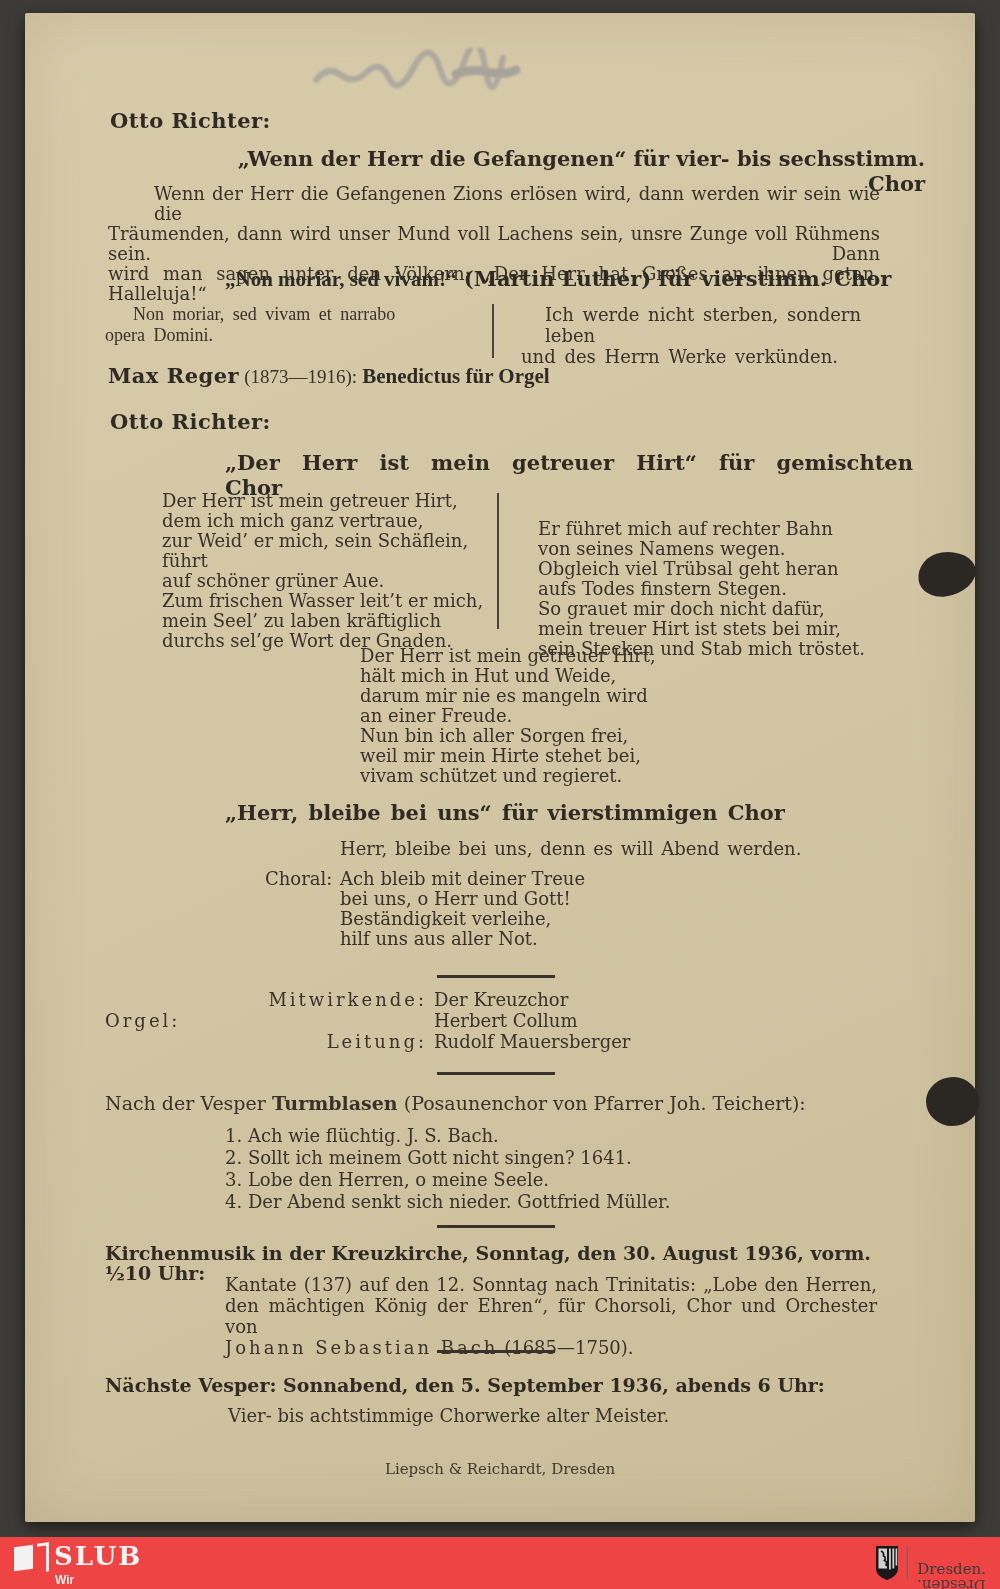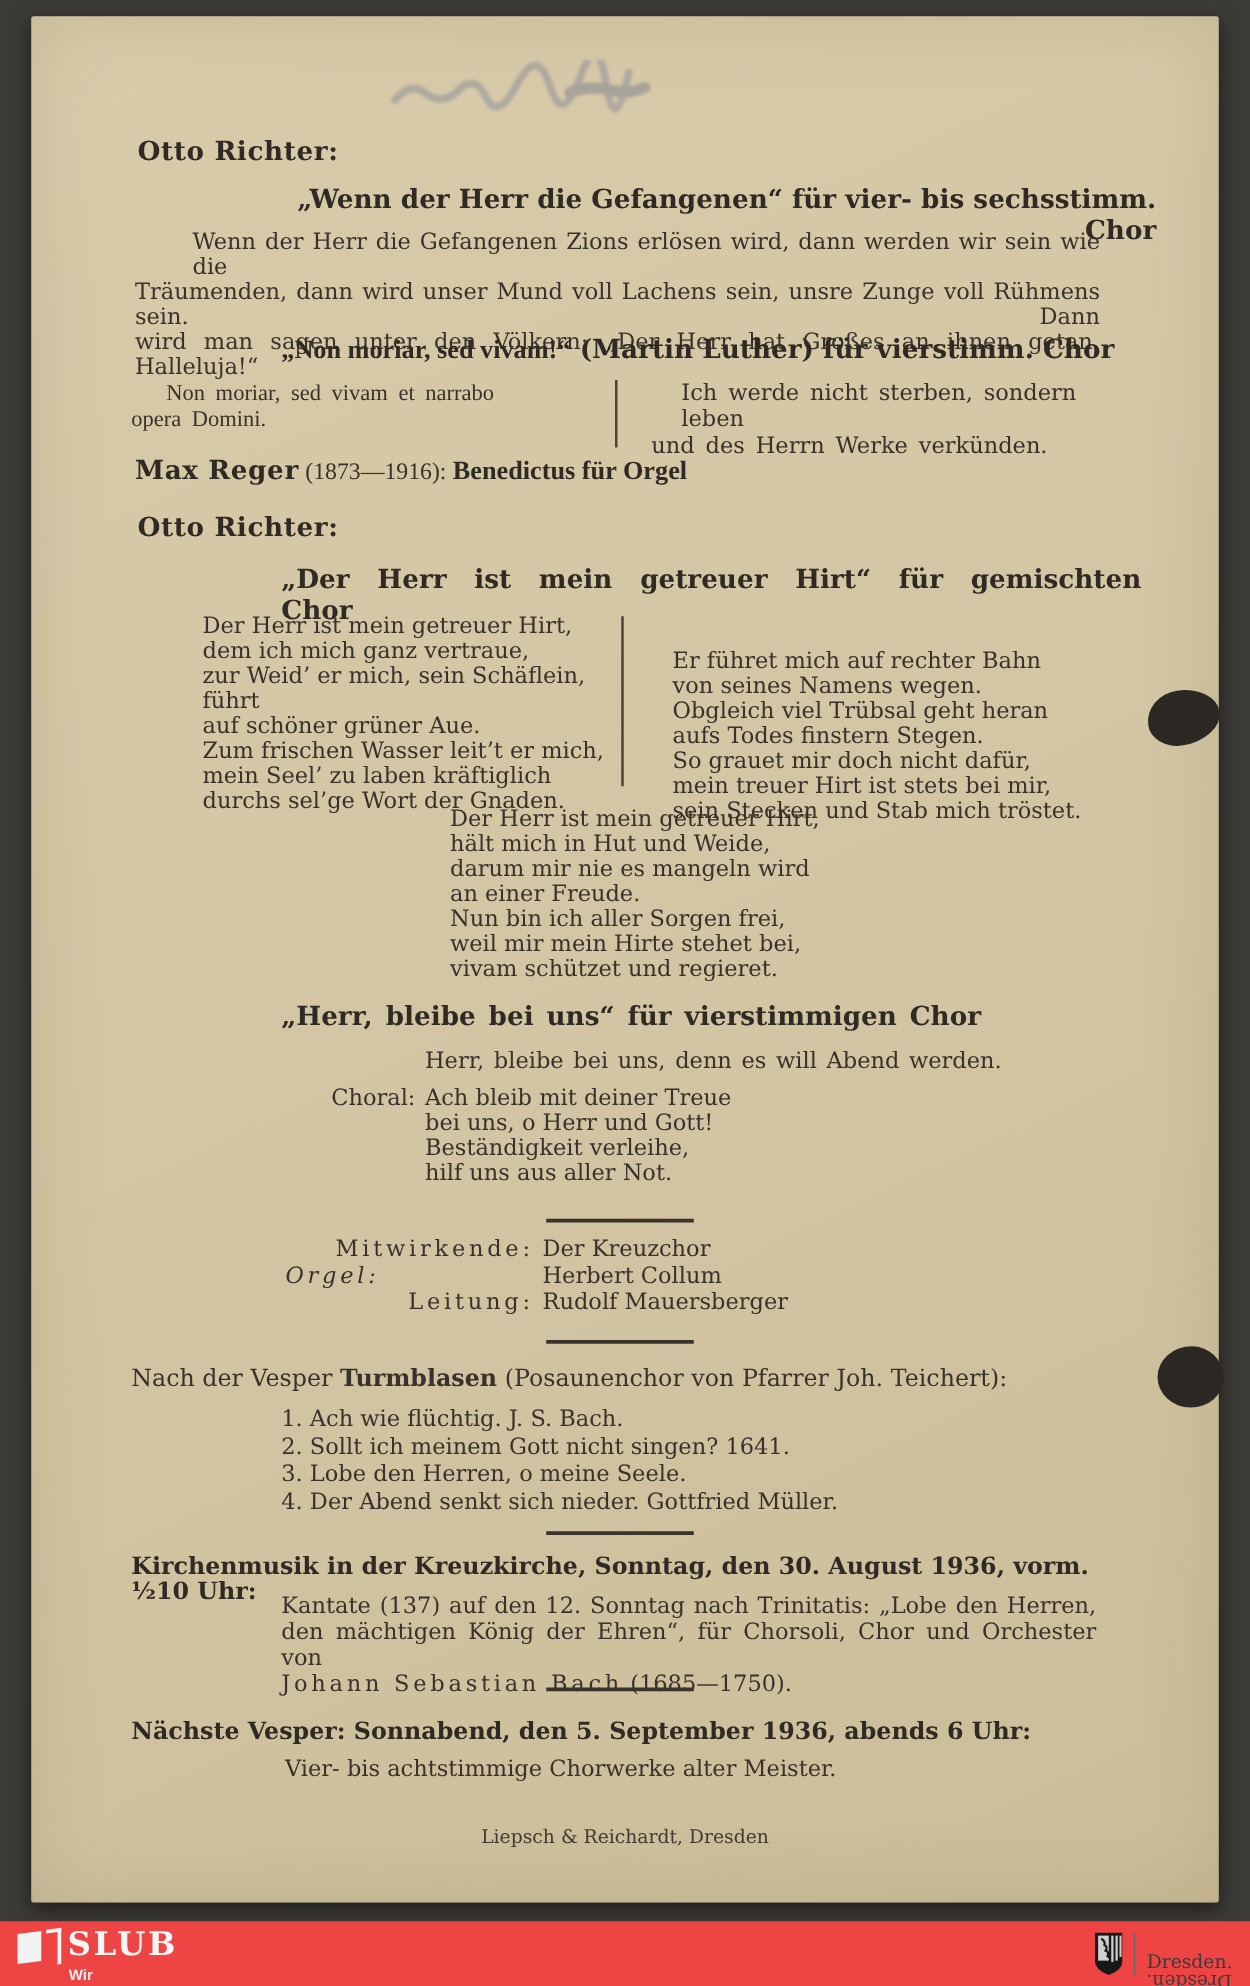--- a/index.html
+++ b/index.html
@@ -122,21 +122,21 @@
   </div>
 
   <div class="rule" style="left:412px;top:962px;"></div>
 
   <div class="abs body-t" style="left:80px;top:976px;width:620px;line-height:21px;">
     <div style="display:flex;">
       <span class="sp" style="width:322px;text-align:right;">Mitwirkende:</span>
       <span style="padding-left:7px;">Der Kreuzchor</span>
     </div>
     <div style="display:flex;">
-      <span class="sp" style="width:322px;text-align:center;font-style:italic;">Orgel:</span>
+      <span class="sp" style="width:322px;text-align:left;">Orgel:</span>
       <span style="padding-left:7px;">Herbert Collum</span>
     </div>
     <div style="display:flex;">
       <span class="sp" style="width:322px;text-align:right;">Leitung:</span>
       <span style="padding-left:7px;">Rudolf Mauersberger</span>
     </div>
   </div>
 
   <div class="rule" style="left:412px;top:1059px;"></div>
 

